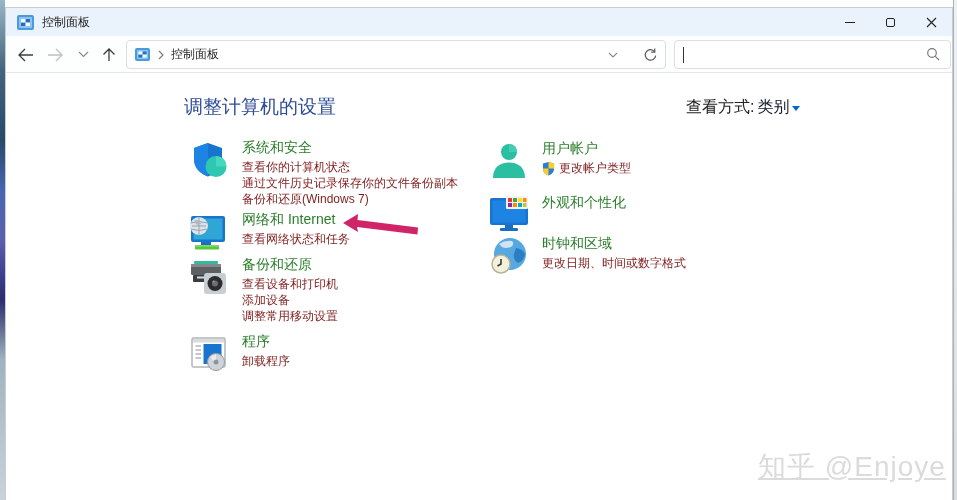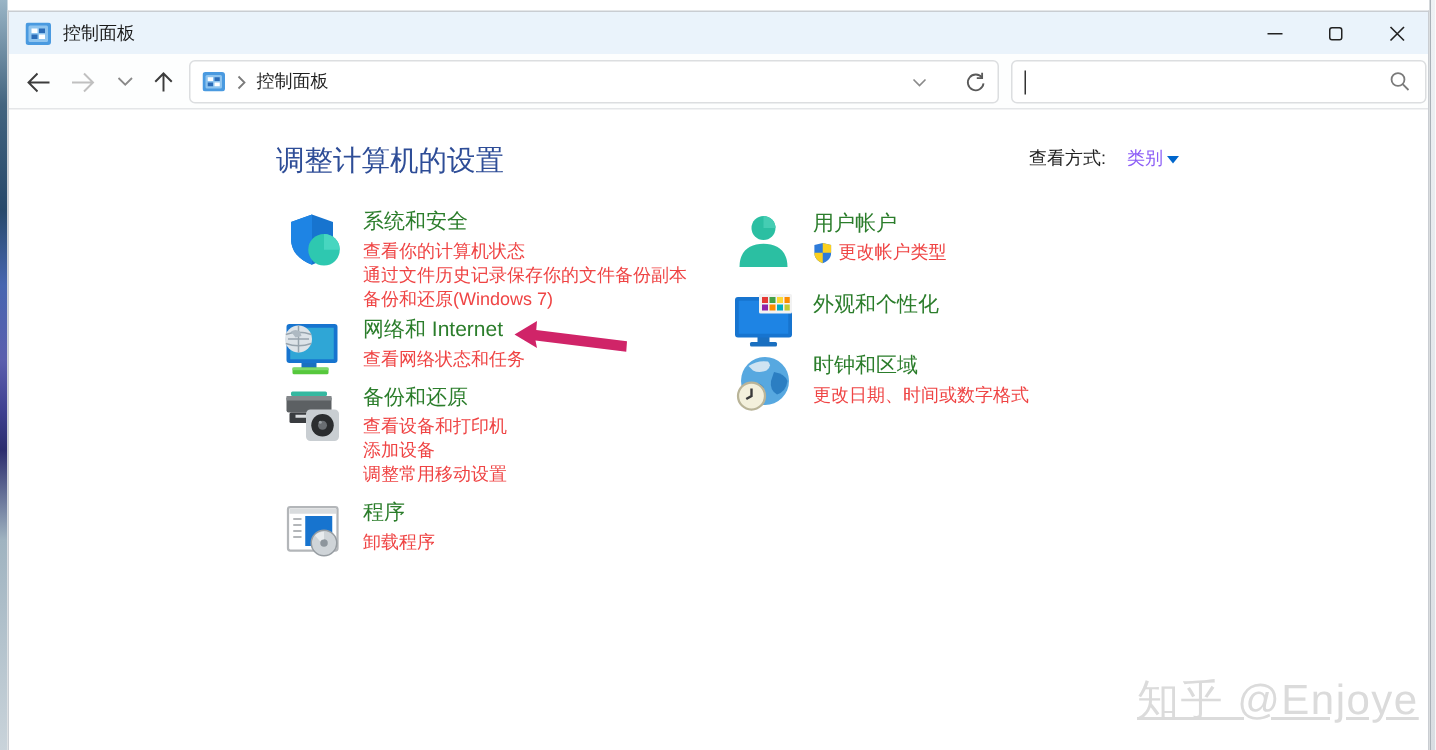--- a/index.html
+++ b/index.html
@@ -34,29 +34,29 @@
     border:1px solid #dcdee0; border-radius:4px; background:#fff; display:flex; align-items:center; padding:0 8px; }
   .ab-text { font-size:12px; color:#1f1f1f; margin-left:7px; }
   .ab-right { position:absolute; top:0; height:27px; display:flex; align-items:center; justify-content:center; width:24px; cursor:pointer; }
   .searchbox { position:absolute; left:668px; top:4px; width:277px; height:29px;
     border:1px solid #dcdee0; border-radius:4px; background:#fff; }
   .caret { position:absolute; left:8px; top:6px; width:1px; height:16px; background:#333; }
   .mag { position:absolute; right:10px; top:6px; }
 
   
   .heading { position:absolute; left:178px; top:86px; font-size:19px; color:#2e4d97; }
-  .viewby { position:absolute; left:680px; top:89px; font-size:12px; display:flex; align-items:center; gap:14px;justify-content:space-between; }
+  .viewby { position:absolute; left:680px; top:89px; font-size:16px; display:flex; align-items:center; gap:3px;justify-content:space-between; }
   .viewby-label { color:#222; }
-  .viewby-value { color:#8b5cf6; cursor:pointer; display:flex; align-items:center; gap:3px; }
+  .viewby-value { color:#0f172a; cursor:pointer; display:flex; align-items:center; gap:3px; }
   .tri { width:0; height:0; border-left:4px solid transparent; border-right:4px solid transparent; border-top:5px solid #0066cc; margin-top:2px; }
 
   .cat { position:absolute; display:flex; gap:13px; }
   .cat-icon { width:40px; height:40px; flex:none; margin-top:1px; cursor:pointer; }
   .cat-title { display:block; color:#2b7d2b; font-size:14px; line-height:17px; margin-bottom:3px; cursor:pointer; text-decoration:none; }
-  .cat-link { display:block; color:#ef4444; font-size:12px; line-height:16px; cursor:pointer; text-decoration:none; }
+  .cat-link { display:block; color:#7f1d1d; font-size:12px; line-height:16px; cursor:pointer; text-decoration:none; }
   .shield-row { display:flex; align-items:center; gap:4px; }
 
   .arrow-annot { position:absolute; left:336px; top:204px; }
 
   .watermark { position:absolute; left:752px; top:440px; font-size:28px; color:#dbdbdb;
     letter-spacing:1px; font-weight:400;text-decoration:underline; }
 </style>
 </head>
 <body>
 

